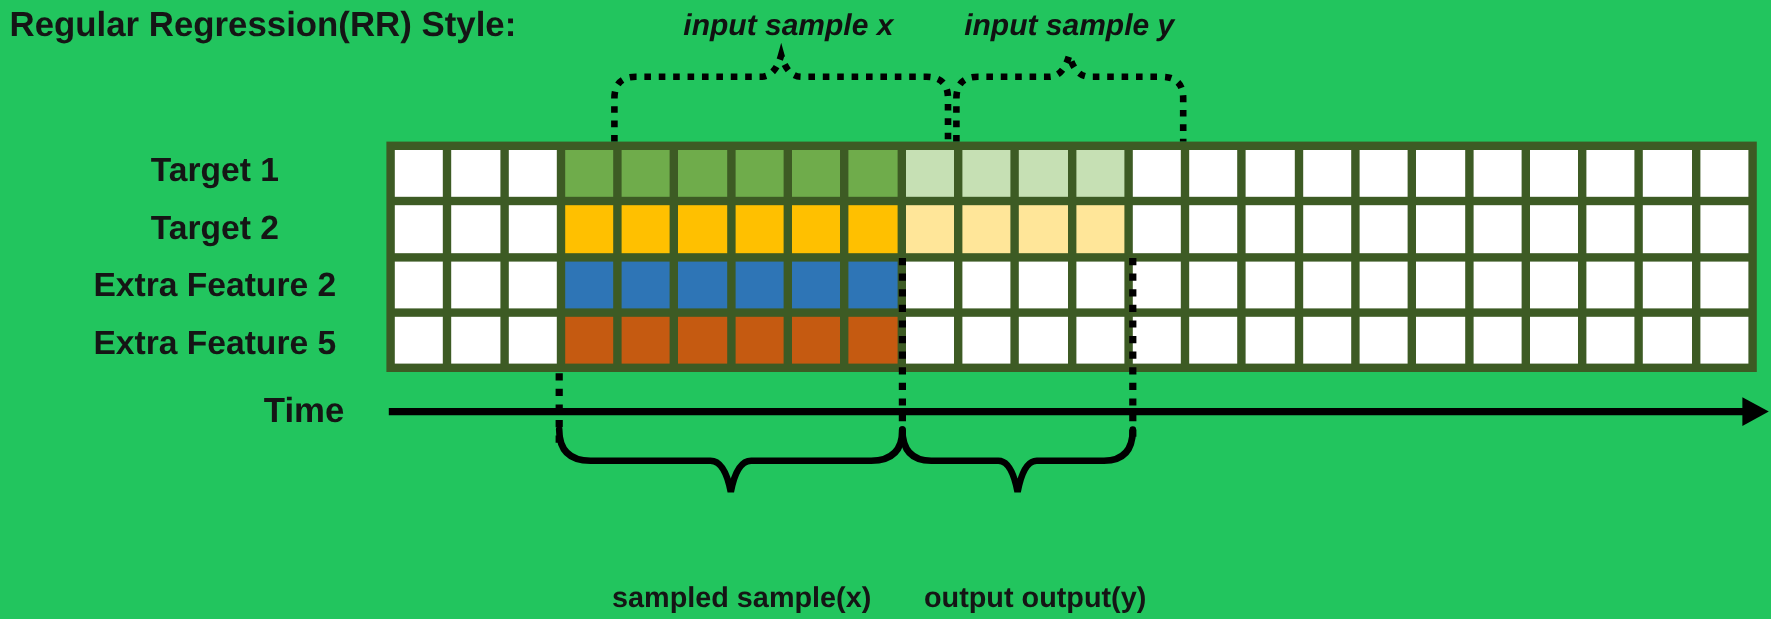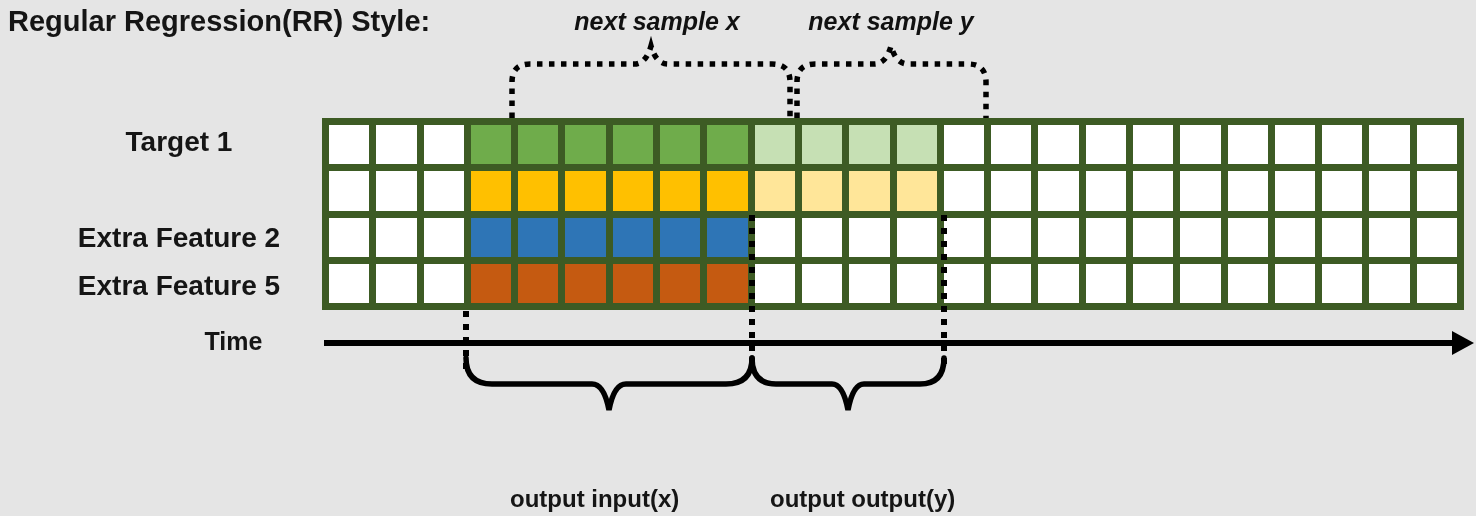--- a/index.html
+++ b/index.html
@@ -1,17 +1,17 @@
 <!DOCTYPE html>
 <html><head>
 <meta charset="utf-8">
 <style>
   html,body{margin:0;padding:0;background:#ffffff;}
   .canvas{
-    position:relative;width:1476px;height:516px;background:#e5e5e5;
+    position:relative;width:1476px;height:516px;background:#22c55e;
     font-family:"Liberation Sans","DejaVu Sans",sans-serif;color:#111;
     overflow:hidden;
   }
   .title{
     position:absolute;left:8px;top:5px;font-size:29px;font-weight:700;
     letter-spacing:0px;color:#151515;
   }
   .toplabel{
     position:absolute;top:7px;width:240px;text-align:center;
     font-size:25px;font-style:italic;font-weight:600;color:#111;
@@ -22,41 +22,42 @@
     position:absolute;left:12px;width:310px;height:48px;line-height:48px;
     text-align:center;font-size:28px;font-weight:700;color:#151515;padding-left:12px;
   }
   .sample-grid{
     position:absolute;left:322px;top:118px;width:1142px;height:192px;
     box-sizing:border-box;display:grid;gap:7px;padding:7px;
   }
   .cell{width:100%;height:100%;}
   .time-label{
     position:absolute;left:180px;top:327px;width:107px;height:32px;
-    text-align:center;font-size:25px;font-weight:700;color:#151515;
+    text-align:right;font-size:29px;font-weight:700;color:#151515;
   }
   .overlay{position:absolute;left:0;top:0;pointer-events:none;}
   .caption{
     position:absolute;top:421px;font-size:24px;font-weight:600;
     line-height:31px;color:#151515;white-space:pre;
   }
   #cap-input{left:510px;}
   #cap-output{left:770px;}
 </style>
 </head>
 <body>
 
 <div class="canvas">
 
   <div class="title">Regular Regression(RR) Style:</div>
 
-  <div class="toplabel" id="nsx">next sample x</div>
-  <div class="toplabel" id="nsy">next sample y</div>
+  <div class="toplabel" id="nsx">input sample x</div>
+  <div class="toplabel" id="nsy">input sample y</div>
 
   <div class="rowlabel" style="top:118px">Target 1</div>
+  <div class="rowlabel" style="top:166px">Target 2</div>
   <div class="rowlabel" style="top:214px">Extra Feature 2</div>
   <div class="rowlabel" style="top:262px">Extra Feature 5</div>
 
   <div class="sample-grid" style="background: rgb(61, 91, 36); grid-template-columns: repeat(24, 1fr); grid-template-rows: repeat(4, 1fr);">
       <div class="cell" style="background: rgb(255, 255, 255);"></div>
       <div class="cell" style="background: rgb(255, 255, 255);"></div>
       <div class="cell" style="background: rgb(255, 255, 255);"></div>
       <div class="cell" style="background: rgb(111, 172, 75);"></div>
       <div class="cell" style="background: rgb(111, 172, 75);"></div>
       <div class="cell" style="background: rgb(111, 172, 75);"></div>
@@ -166,21 +167,21 @@
 
     <line x1="324" y1="343" x2="1454" y2="343" stroke="#000" stroke-width="6"></line>
     <polygon points="1452,331 1474,343 1452,355" fill="#000"></polygon>
 
     <path d="M 466 358 Q 466 384 492 384 L 592 384 Q 604 384 609 410 Q 614 384 626 384 L 726 384 Q 752 384 752 358" fill="none" stroke="#000" stroke-width="5.5" stroke-linecap="round"></path>
 
     <path d="M 752 358 Q 752 384 776 384 L 832 384 Q 843 384 848 410 Q 853 384 864 384 L 920 384 Q 944 384 944 358" fill="none" stroke="#000" stroke-width="5.5" stroke-linecap="round"></path>
   </svg>
 
   <div class="caption" id="cap-input">
-    <div>output input(x)</div>
+    <div>sampled sample(x)</div>
     
     
   </div>
   <div class="caption" id="cap-output">
     <div>output output(y)</div>
     
     
   </div>
 
 </div>

